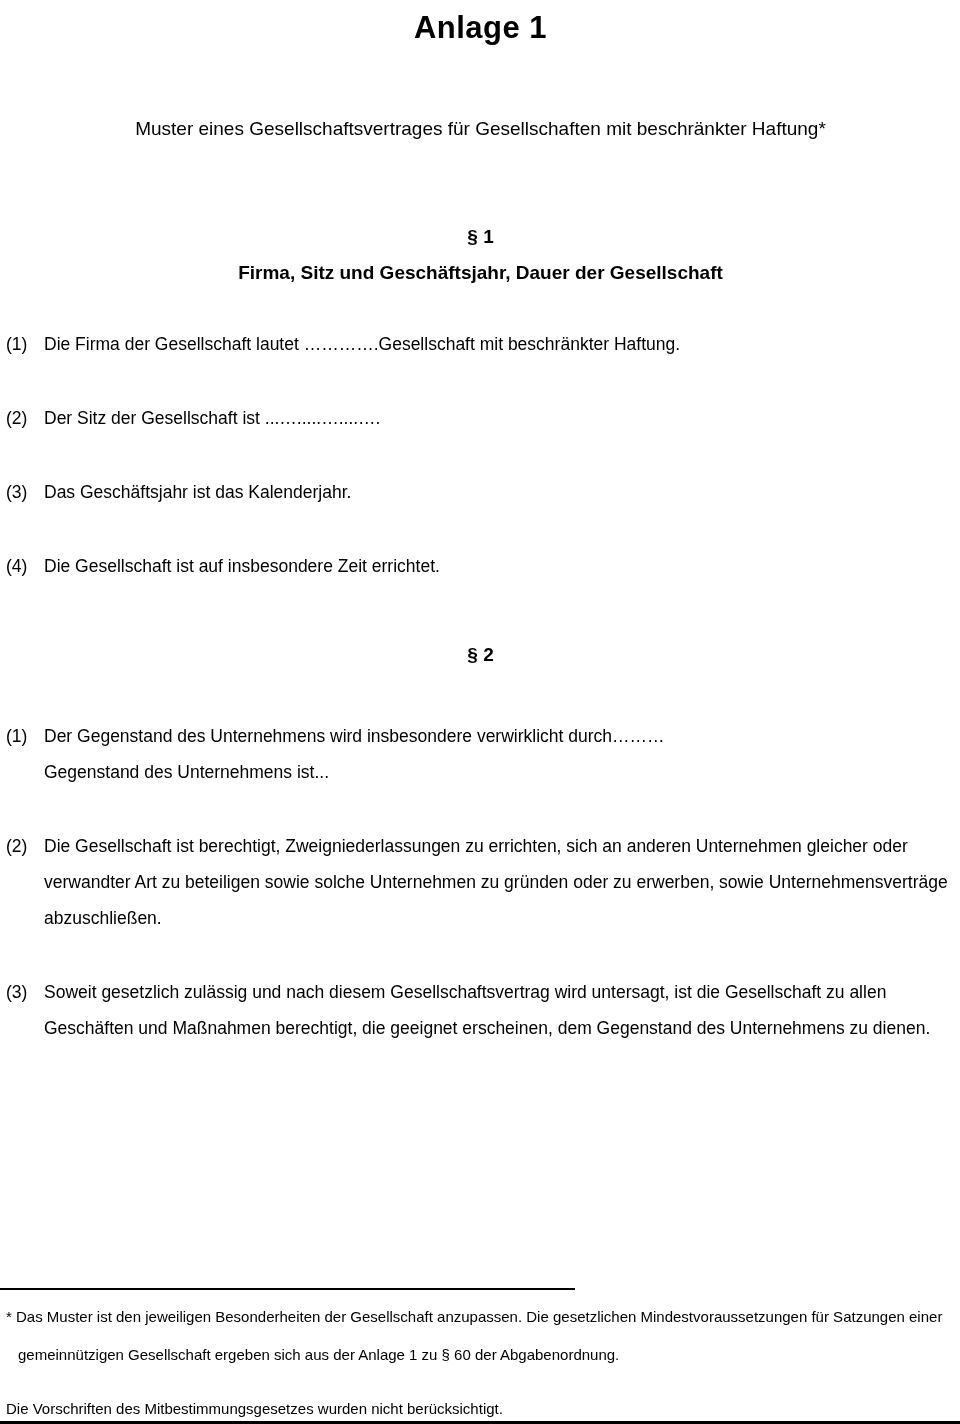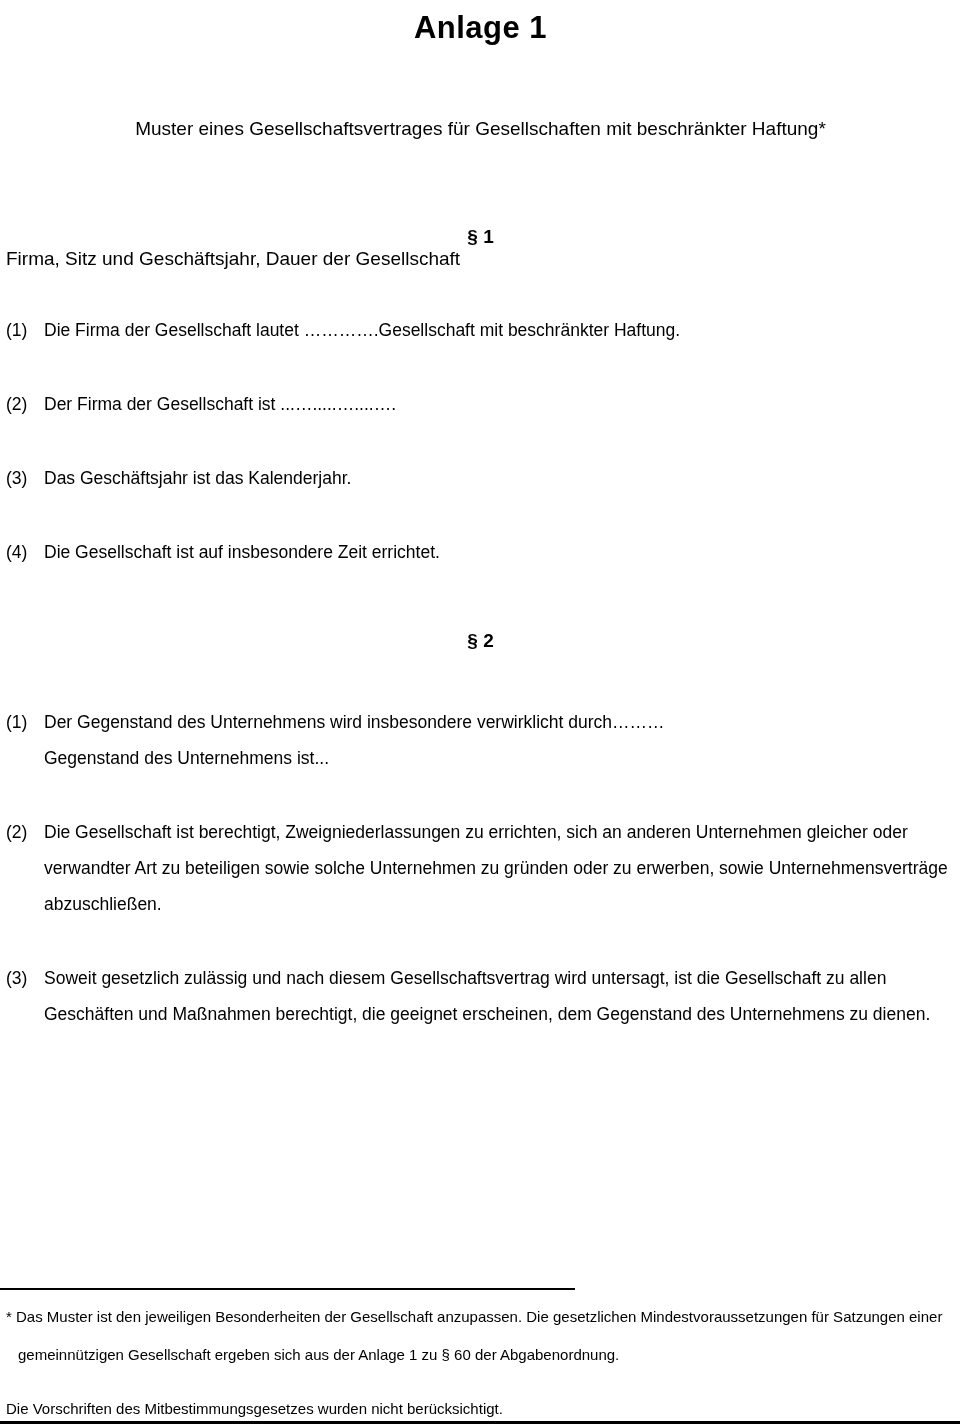--- a/index.html
+++ b/index.html
@@ -30,22 +30,24 @@
     font-size: 19px;
     font-weight: normal;
     margin-top: 72px;
   }
   .section-number {
     text-align: center;
     font-size: 19px;
     font-weight: bold;
   }
   .section-heading {
+    text-align: center;
     font-size: 19px;
-    font-weight: normal;
+    font-weight: bold;
+    margin-top: 14px;
   }
   .sec1-number { margin-top: 86px; }
   .sec2-number { margin-top: 60px; }
   .items { margin-top: 42px; }
   .sec2 .items { margin-top: 52px; }
   .item {
     display: flex;
     align-items: flex-start;
     margin-bottom: 38px;
     font-size: 17.5px;
@@ -99,21 +101,21 @@
     <div class="section-number sec1-number">§ 1</div>
     <div class="section-heading">Firma, Sitz und Geschäftsjahr, Dauer der Gesellschaft</div>
 
     <div class="items">
       <div class="item">
         <span class="marker">(1)</span>
         <span class="item-text">Die Firma der Gesellschaft lautet ………….Gesellschaft mit beschränkter Haftung.</span>
       </div>
       <div class="item">
         <span class="marker">(2)</span>
-        <span class="item-text">Der Firma der Gesellschaft ist ...….....…....….</span>
+        <span class="item-text">Der Sitz der Gesellschaft ist ...….....…....….</span>
       </div>
       <div class="item">
         <span class="marker">(3)</span>
         <span class="item-text">Das Geschäftsjahr ist das Kalenderjahr.</span>
       </div>
       <div class="item">
         <span class="marker">(4)</span>
         <span class="item-text">Die Gesellschaft ist auf insbesondere Zeit errichtet.</span>
       </div>
     </div>

